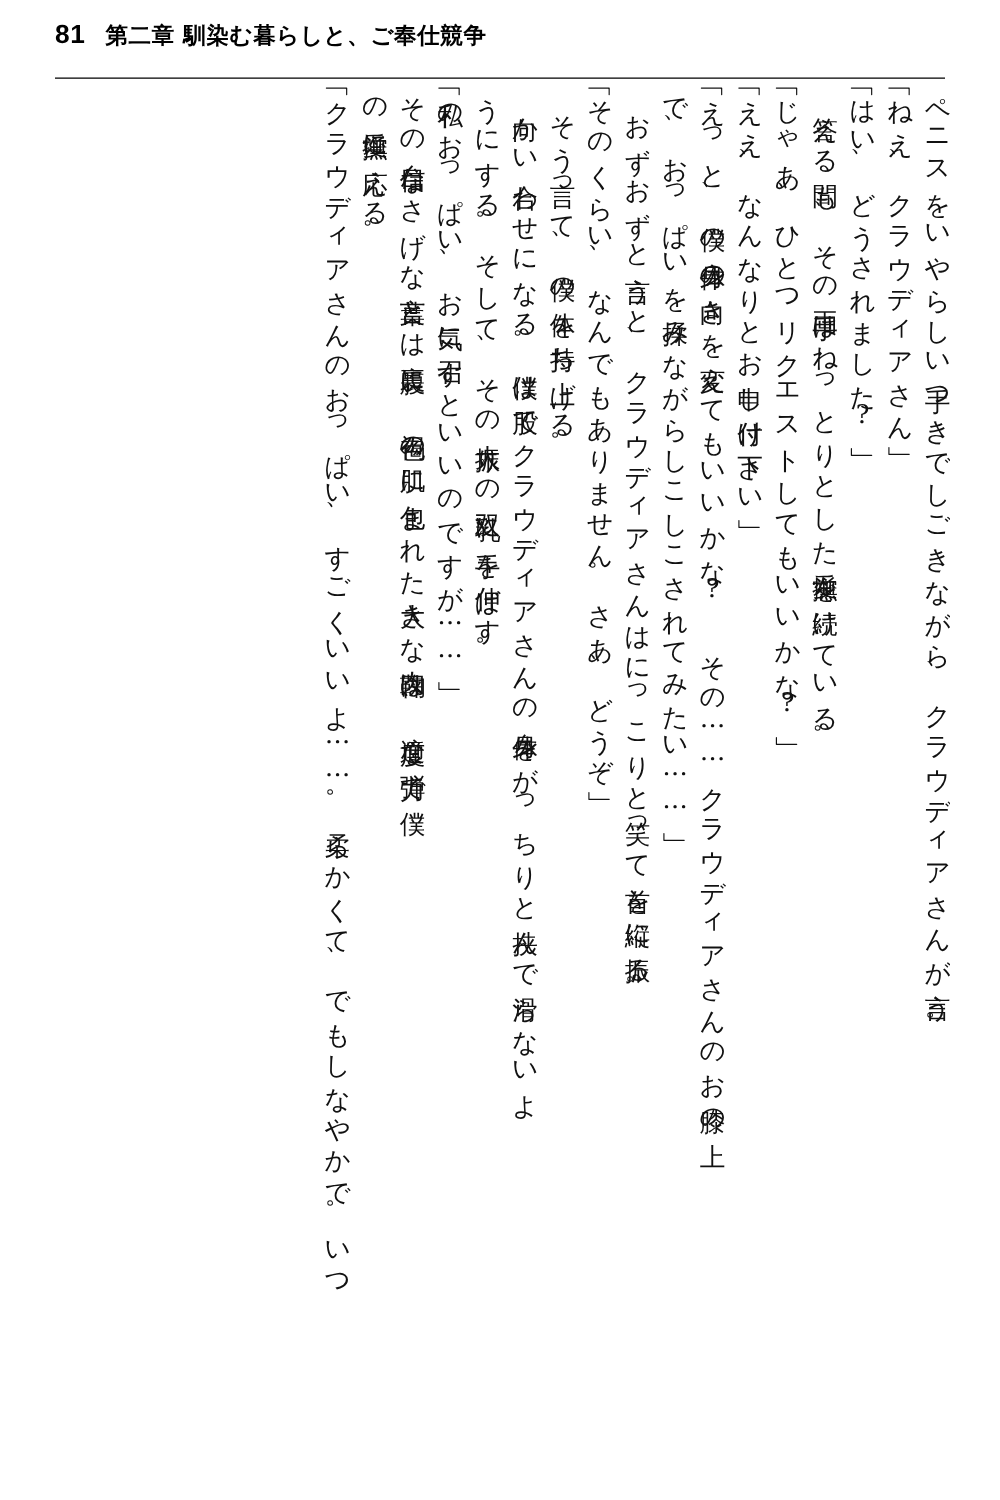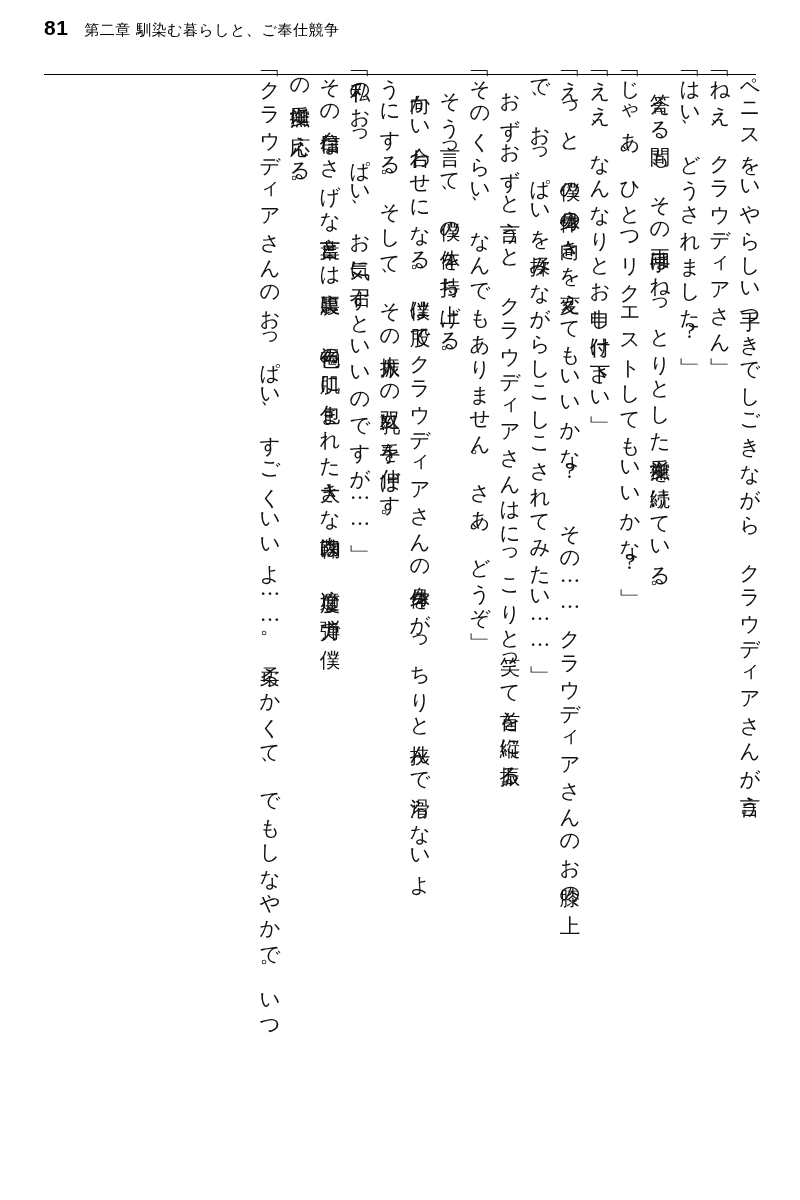--- a/index.html
+++ b/index.html
@@ -25,32 +25,32 @@
   .header {
     position: absolute;
     top: 16px;
     left: 44px;
     right: 44px;
     height: 34px;
     display: flex;
     align-items: baseline;
     gap: 16px;
     border-bottom: 1px solid #000;
-    padding-bottom: 24px;
+    padding-bottom: 12px;
   }
   .page-number {
     font-family: "Liberation Sans", sans-serif;
     font-size: 21px;
     font-weight: bold;
     letter-spacing: 0.5px;
   }
   .chapter-title {
     font-family: "DejaVu Sans", sans-serif;
-    font-size: 15px;
-    font-weight: normal;
+    font-size: 18px;
+    font-weight: bold;
     letter-spacing: 0.5px;
   }
   
   .body-area {
     position: absolute;
     top: 64px;
     left: 40px;
     right: 40px;
     bottom: 18px;
     display: flex;

